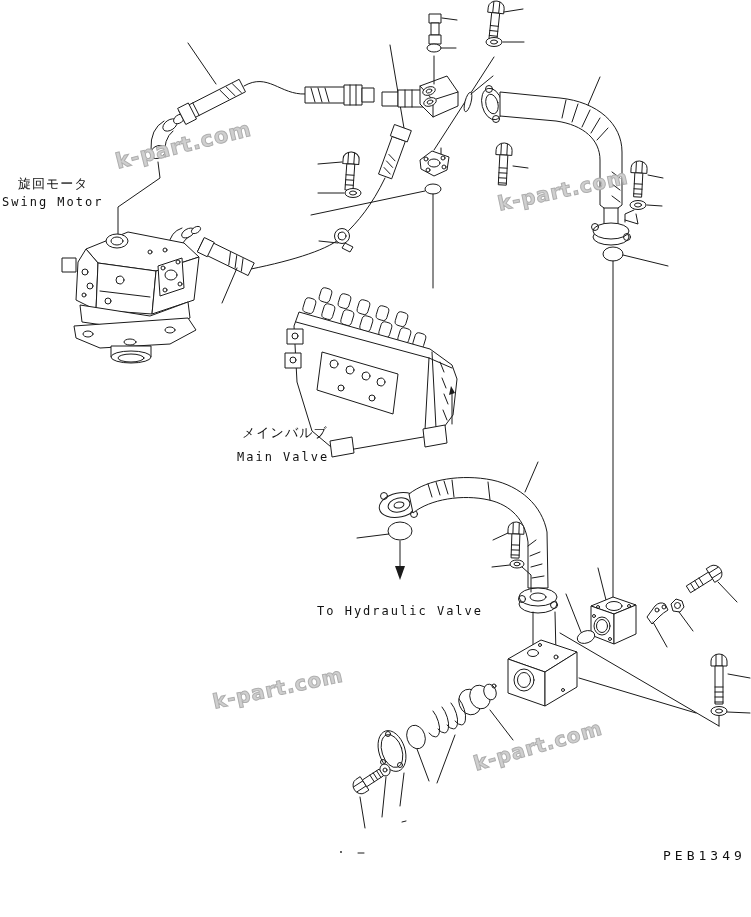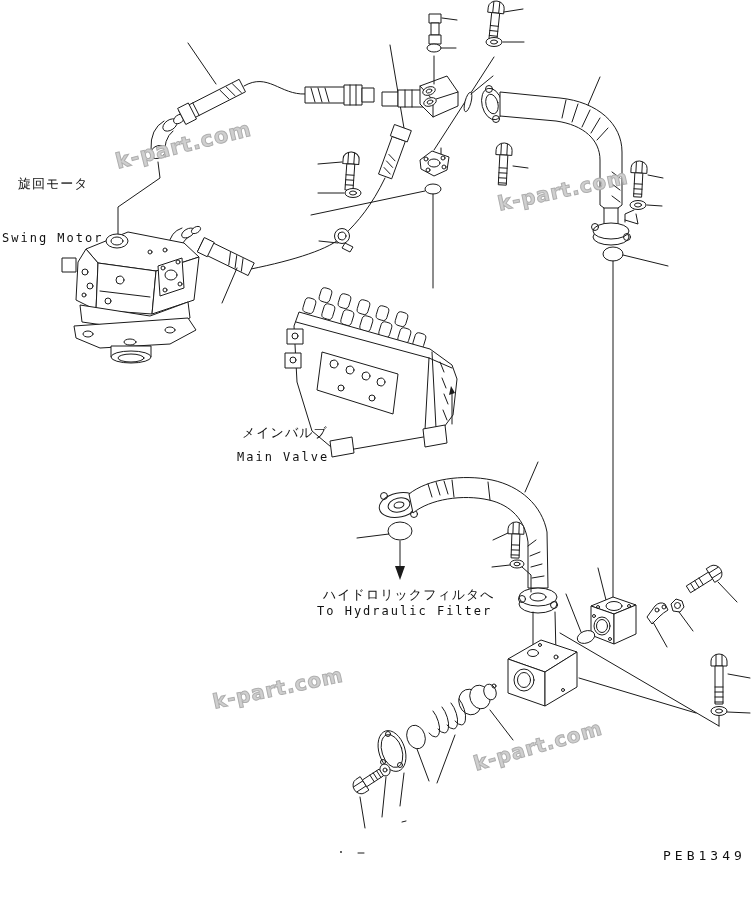--- a/index.html
+++ b/index.html
@@ -428,23 +428,22 @@
     <path class="ln" d="M358,853 L364,853"></path>
   </g>
 </svg>
 
 <div class="wm" style="left:116px;top:150px;transform:rotate(-14deg);">k-part.com</div>
 <div class="wm" style="left:498px;top:192px;transform:rotate(-12deg);font-size:20px;">k-part.com</div>
 <div class="wm" style="left:213px;top:690px;transform:rotate(-12deg);font-size:20px;">k-part.com</div>
 <div class="wm" style="left:474px;top:752px;transform:rotate(-16deg);font-size:20px;">k-part.com</div>
 
 <div class="lbl jp" style="left:18px;top:175px;">旋回モータ</div>
-<div class="lbl en" style="left:2px;top:195px;margin-top:36px;">Swing Motor</div>
+<div class="lbl en" style="left:2px;top:195px;">Swing Motor</div>
 
 <div class="lbl jp" style="left:242px;top:408px;margin-top:16px;">メインバルブ</div>
 <div class="lbl en" style="left:237px;top:426px;margin-top:24px;">Main Valve</div>
 
-<div class="lbl jp" style="left:323px;top:586px;">ハイドロリックフィルタへ</div>
-<div class="lbl en" style="left:317px;top:604px;">To Hydraulic Filter</div>
+<div class="lbl en" style="left:317px;top:604px;">To Hydraulic Valve</div>
 
 <div class="pn">PEB1349</div>
 
 </div>
 
 </body></html>

